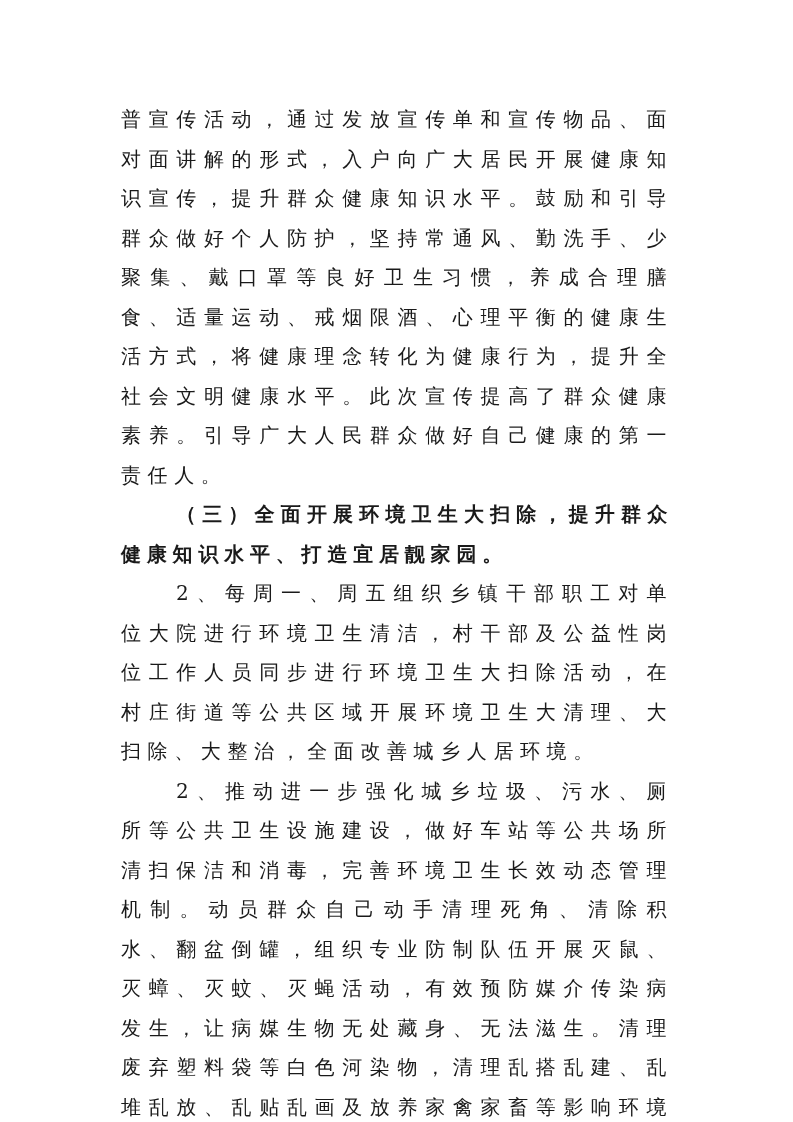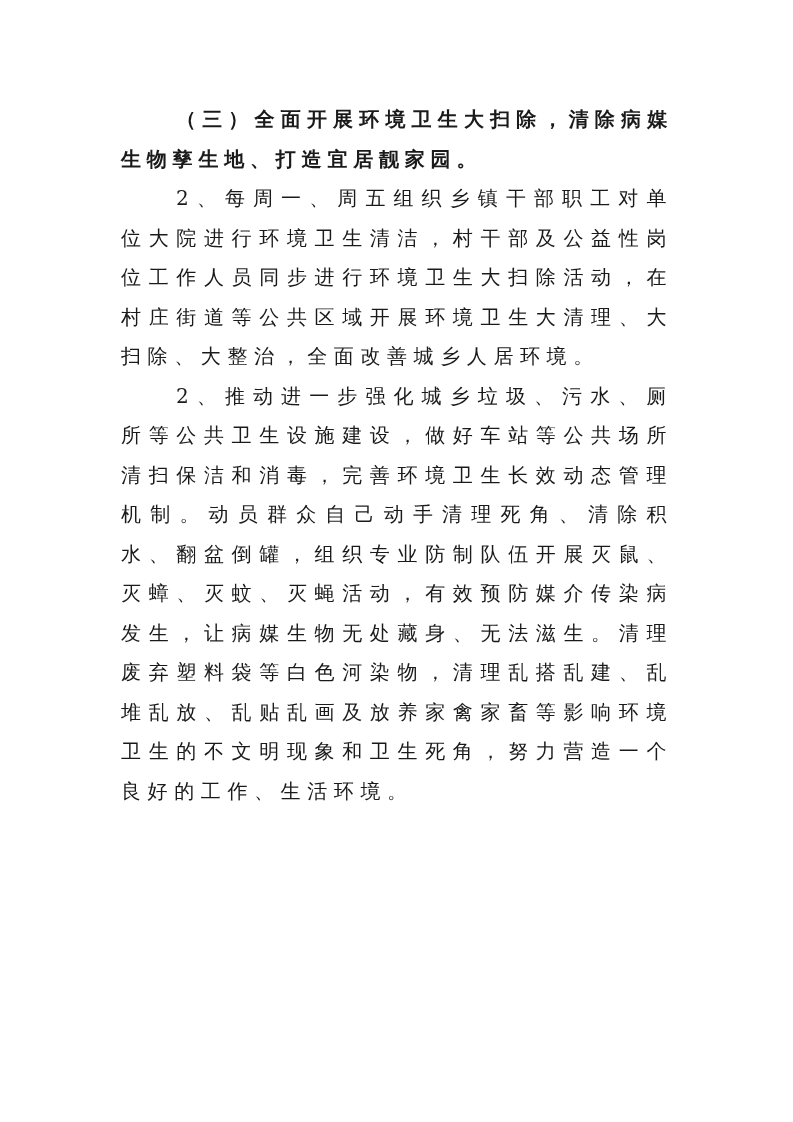--- a/index.html
+++ b/index.html
@@ -21,17 +21,18 @@
     letter-spacing: 6.6px;
     word-break: break-all;
   }
   .indent { text-indent: 55px; }
   .heading { font-weight: bold; letter-spacing: 5.8px; }
 </style>
 </head>
 <body>
 
 <div class="page">
-  <p class="para indent heading">（三）全面开展环境卫生大扫除，清除病媒生物孳生地、打造宜居靓家园。</p>
+  <p class="para">普宣传活动，通过发放宣传单和宣传物品、面对面讲解的形式，入户向广大居民开展健康知识宣传，提升群众健康知识水平。鼓励和引导群众做好个人防护，坚持常通风、勤洗手、少聚集、戴口罩等良好卫生习惯，养成合理膳食、适量运动、戒烟限酒、心理平衡的健康生活方式，将健康理念转化为健康行为，提升全社会文明健康水平。此次宣传提高了群众健康素养。引导广大人民群众做好自己健康的第一责任人。</p>
+  <p class="para indent heading">（三）全面开展环境卫生大扫除，提升群众健康知识水平、打造宜居靓家园。</p>
   <p class="para indent">2、每周一、周五组织乡镇干部职工对单位大院进行环境卫生清洁，村干部及公益性岗位工作人员同步进行环境卫生大扫除活动，在村庄街道等公共区域开展环境卫生大清理、大扫除、大整治，全面改善城乡人居环境。</p>
   <p class="para indent">2、推动进一步强化城乡垃圾、污水、厕所等公共卫生设施建设，做好车站等公共场所清扫保洁和消毒，完善环境卫生长效动态管理机制。动员群众自己动手清理死角、清除积水、翻盆倒罐，组织专业防制队伍开展灭鼠、灭蟑、灭蚊、灭蝇活动，有效预防媒介传染病发生，让病媒生物无处藏身、无法滋生。清理废弃塑料袋等白色河染物，清理乱搭乱建、乱堆乱放、乱贴乱画及放养家禽家畜等影响环境卫生的不文明现象和卫生死角，努力营造一个良好的工作、生活环境。</p>
 
 </div>
 
 </body></html>

